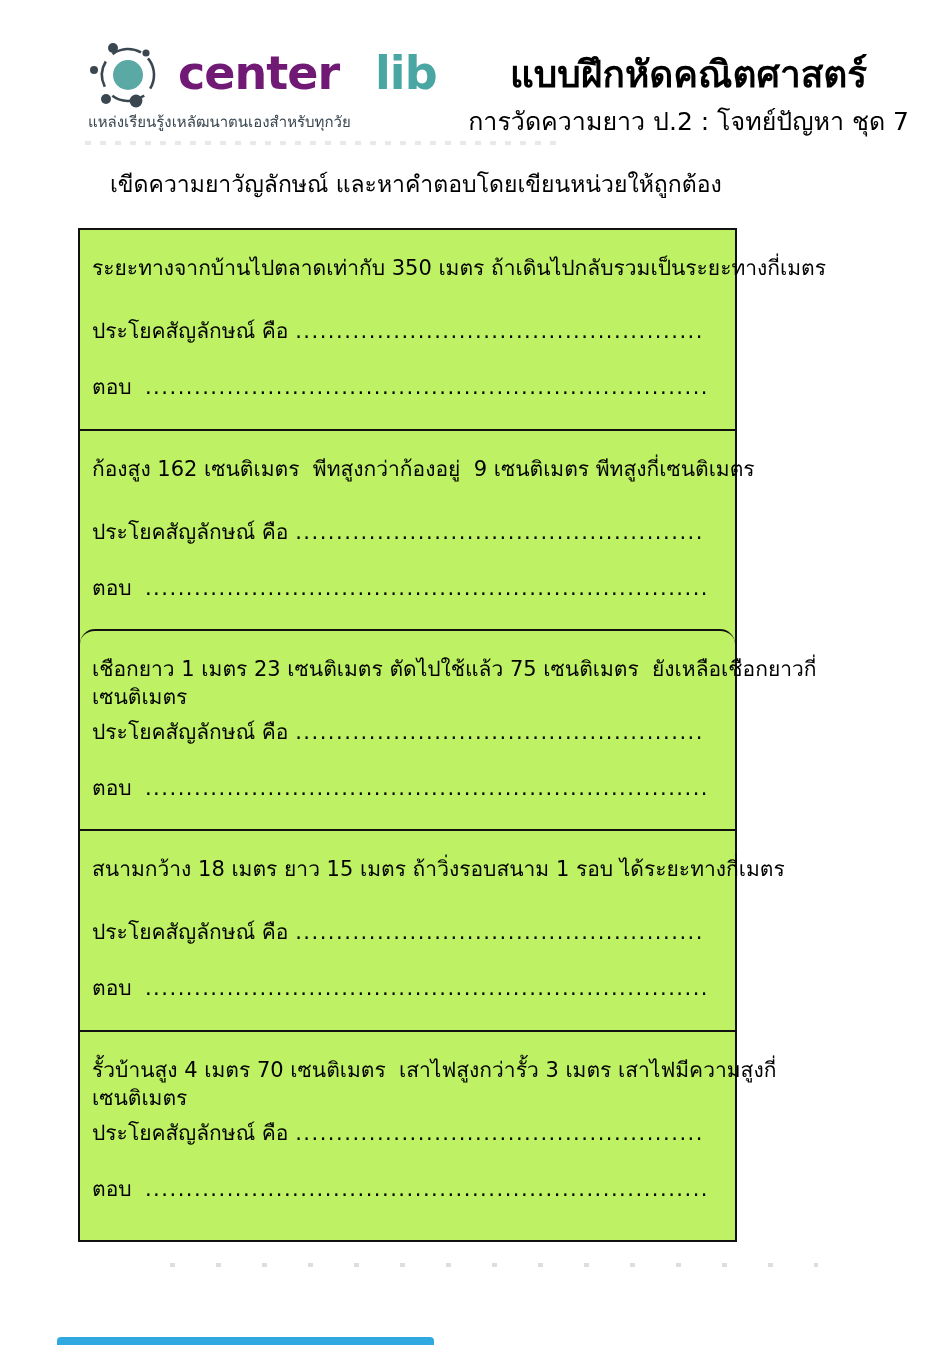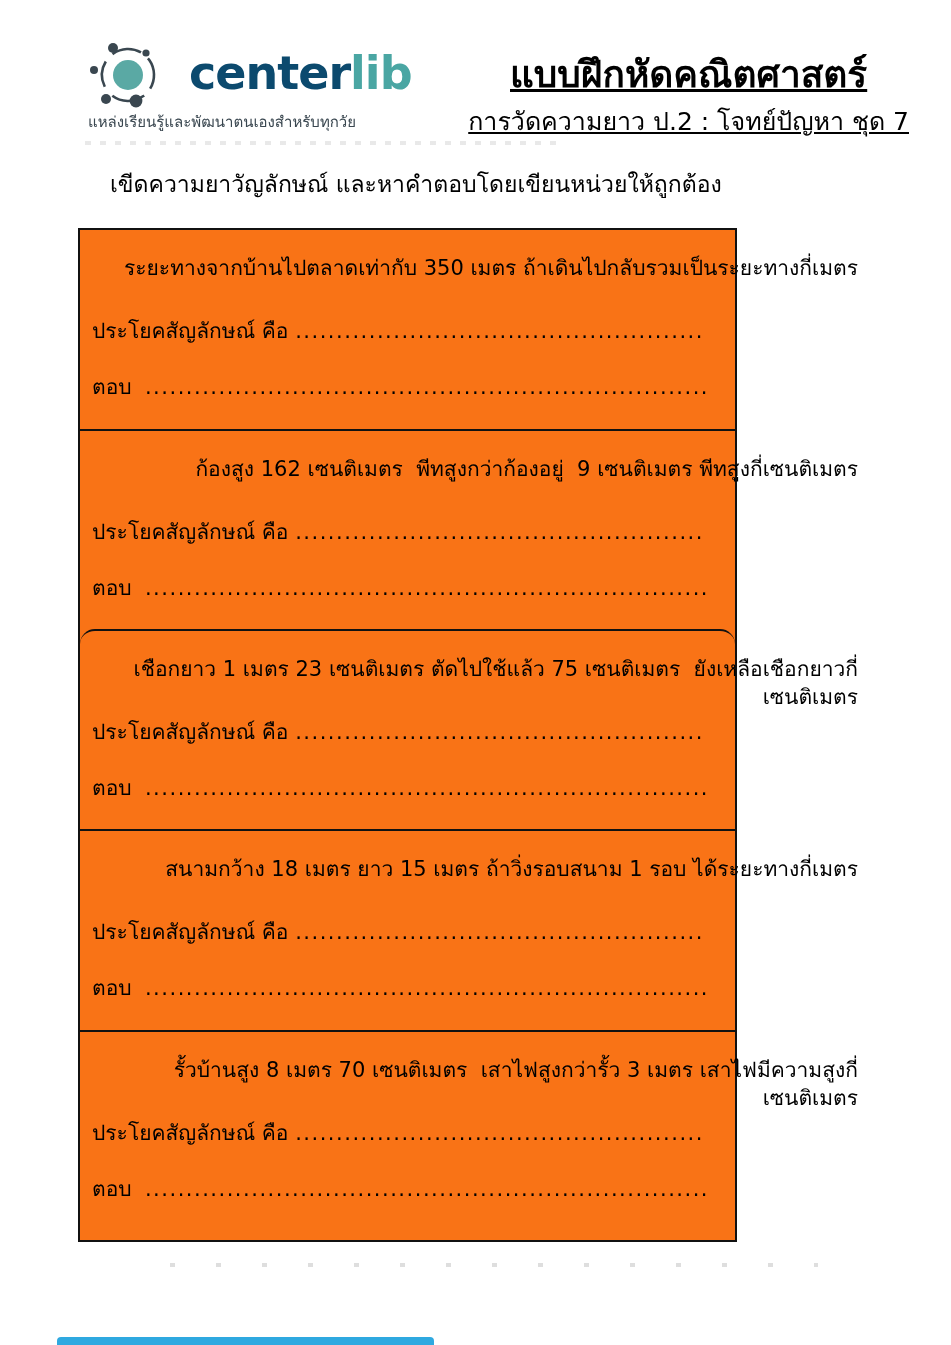--- a/index.html
+++ b/index.html
@@ -13,30 +13,29 @@
   }
 
   
   .logo-icon { position:absolute; left:86px; top:40px; width:88px; height:68px; }
   .brand-text {
     position:absolute; left:178px; top:50px;
     font-size:46px; font-weight:700; letter-spacing:-1px;
     line-height:1;
   }
   .brand-prefix { color:#3a4750; }
-  .brand-suffix { color:#4aa6a3; }
+  .brand-suffix { color:#4aa6a3;margin-left:36px; }
   .tagline {
     position:absolute; left:88px; top:110px;
     font-size:15px; color:#3a4750;
   }
 
   .title-block {
     position:absolute; right:42px; top:54px;
     text-align:center;
-    text-decoration:underline;
   }
   .page-title {
     font-size:37px; font-weight:700; line-height:1.15;
     color:#000;
   }
   .page-subtitle {
     font-size:25px; margin-top:4px; color:#000;
   }
 
   
@@ -56,22 +55,21 @@
     position:absolute; left:110px; top:166px;
     font-size:23px; color:#000;
   }
 
   
   .worksheet-box {
     position:absolute; left:78px; top:228px;
     width:659px; height:1014px;
     border:2px solid #111;
     box-sizing:border-box;
-    background:#f97316;
-    text-align:right;
+    background:#bef264;
   }
   .q-section { position:relative; height:199px; }
   .q-section + .q-section { border-top:2px solid #111;padding-left:24px; }
   .q-section.s2 { height:198px; }
   .q-section.s3 { height:198px;border-radius:15px; }
   .q-section.s4 { height:199px; }
   .q-section.s5 { height:205px; }
 
   .q-text {
     position:absolute; left:12px; top:24px;
@@ -109,23 +107,23 @@
     <circle cx="42" cy="35" r="15" fill="#5aa9a4"></circle>
     <circle cx="42" cy="35" r="26" fill="none" stroke="#3a4750" stroke-width="2.6" stroke-dasharray="30 9 34 12 26 10" transform="rotate(-35 42 35)"></circle>
     <circle cx="27" cy="8" r="5" fill="#3a4750"></circle>
     <circle cx="60" cy="13" r="3.6" fill="#3a4750"></circle>
     <circle cx="8" cy="30" r="4" fill="#3a4750"></circle>
     <circle cx="20" cy="59" r="5" fill="#3a4750"></circle>
     <circle cx="50" cy="61" r="6.4" fill="#3a4750"></circle>
   </svg>
 
   <div class="brand-text">
-    <span class="brand-prefix" style="color: #0c4a6e; margin-left: 11px;">center</span><span class="brand-suffix" style="color: rgb(74, 166, 163);">lib</span>
+    <span class="brand-prefix" style="color: #701a75;">center</span><span class="brand-suffix" style="color: rgb(74, 166, 163);">lib</span>
   </div>
-  <div class="tagline" style="color: rgb(58, 71, 80);">แหล่งเรียนรู้และพัฒนาตนเองสำหรับทุกวัย</div>
+  <div class="tagline" style="color: rgb(58, 71, 80);">แหล่งเรียนรู้งเหลัฒนาตนเองสำหรับทุกวัย</div>
 
   <div class="title-block">
     <div class="page-title">แบบฝึกหัดคณิตศาสตร์</div>
     <div class="page-subtitle">การวัดความยาว ป.2 : โจทย์ปัญหา ชุด 7</div>
   </div>
 
   <div class="remnant-top"></div>
 
   <div class="instruction">เขีดความยาวัญลักษณ์ และหาคำตอบโดยเขียนหน่วยให้ถูกต้อง</div>
 
@@ -173,21 +171,21 @@
         <span class="lead-label">ประโยคสัญลักษณ์ คือ </span>
         <span class="dots">..........................................................................................................</span>
       </div>
       <div class="lead answer">
         <span class="lead-label">ตอบ  </span>
         <span class="dots">..........................................................................................................................................</span>
       </div>
     </div>
 
     <div class="q-section s5">
-      <div class="q-text">รั้วบ้านสูง 8 เมตร 70 เซนติเมตร  เสาไฟสูงกว่ารั้ว 3 เมตร เสาไฟมีความสูงกี่เซนติเมตร</div>
+      <div class="q-text">รั้วบ้านสูง 4 เมตร 70 เซนติเมตร  เสาไฟสูงกว่ารั้ว 3 เมตร เสาไฟมีความสูงกี่เซนติเมตร</div>
       <div class="lead symbol">
         <span class="lead-label">ประโยคสัญลักษณ์ คือ </span>
         <span class="dots">..........................................................................................................</span>
       </div>
       <div class="lead answer">
         <span class="lead-label">ตอบ  </span>
         <span class="dots">..........................................................................................................................................</span>
       </div>
     </div>
 

